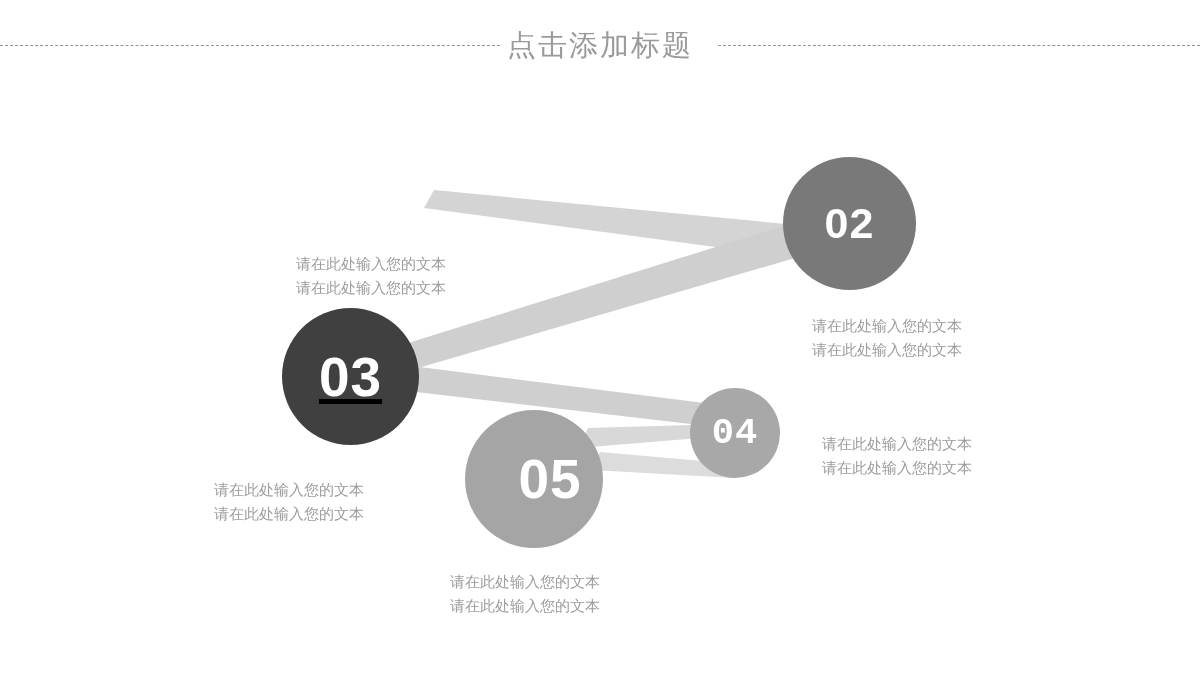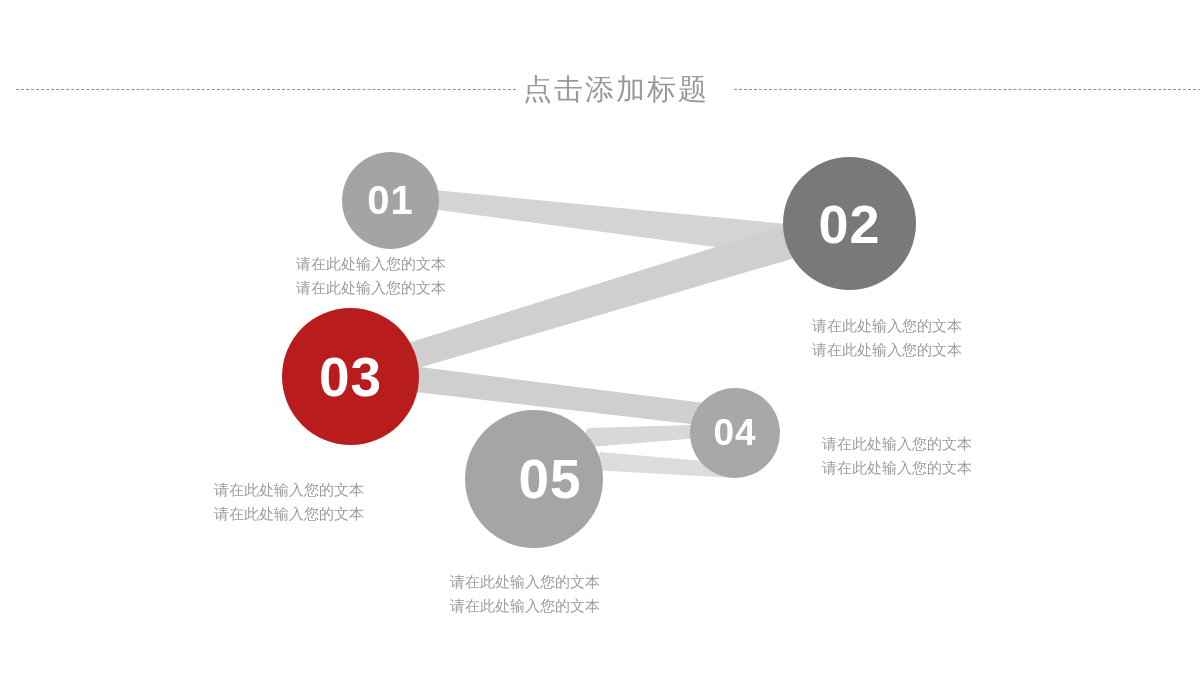--- a/index.html
+++ b/index.html
@@ -20,25 +20,24 @@
     left: 0;
     top: 0;
     width: 1200px;
     height: 675px;
     background: #ffffff;
   }
 
   
   .header {
     position: absolute;
-    left: 16px;
+    left: 0;
     top: 22px;
     width: 1052px;
     height: 48px;
-    margin-top: 44px;
   }
   .header-rule {
     position: absolute;
     top: 23px;
     height: 0;
     border-top: 1px dashed #8f9296;
   }
   .header-rule.left  { left: 0px;   width: 500px; }
   .header-rule.right { left: 718px; width: 482px; }
 
@@ -78,26 +77,26 @@
     color: #ffffff;
     font-weight: bold;
     letter-spacing: 1px;
     user-select: none;
   }
 
   #node-01 { left: 342px; top: 152px; width: 97px;  height: 97px;  background: #a4a4a4; }
   #node-01 .num { font-size: 40px; }
 
   #node-02 { left: 783px; top: 157px; width: 133px; height: 133px; background: #797979; }
-  #node-02 .num { font-size: 54px; }
+  #node-02 .num { font-size: 43px; }
 
-  #node-03 { left: 282px; top: 308px; width: 137px; height: 137px; background: #b91c1c; }
+  #node-03 { left: 282px; top: 308px; width: 137px; height: 137px; background: #404040; text-decoration: underline; }
   #node-03 .num { font-size: 55px; }
 
-  #node-04 { left: 690px; top: 388px; width: 90px;  height: 90px;  background: #a8a8a8; }
+  #node-04 { left: 690px; top: 388px; width: 90px;  height: 90px;  background: #a8a8a8; font-family: Liberation Mono, monospace; }
   #node-04 .num { font-size: 37px; }
 
   #node-05 { left: 465px; top: 410px; width: 138px; height: 138px; background: #a5a5a5; }
   #node-05 .num { font-size: 55px; margin-left: 32px; }
 
   
   .caption {
     position: absolute;
     color: #9c9c9c;
     font-size: 15px;
@@ -129,23 +128,20 @@
 
     <path d="M 408,343 L 418,368 L 795,258 L 783,226 Z" fill="#cfcfcf"></path>
 
     <path d="M 412,366 L 416,392 L 725,428 L 728,406 Z" fill="#cfcfcf"></path>
 
     <path d="M 588,428 L 578,448 L 724,436 L 727,424 Z" fill="#d8d8d8"></path>
 
     <path d="M 600,452 L 592,470 L 735,478 L 737,464 Z" fill="#dcdcdc"></path>
   </svg>
 
-  <div class="node" id="node-01">
-    <span class="num">01</span>
-  </div>
 
   <div class="node" id="node-02">
     <span class="num">02</span>
   </div>
 
   <div class="node" id="node-03">
     <span class="num">03</span>
   </div>
 
   <div class="node" id="node-04">

